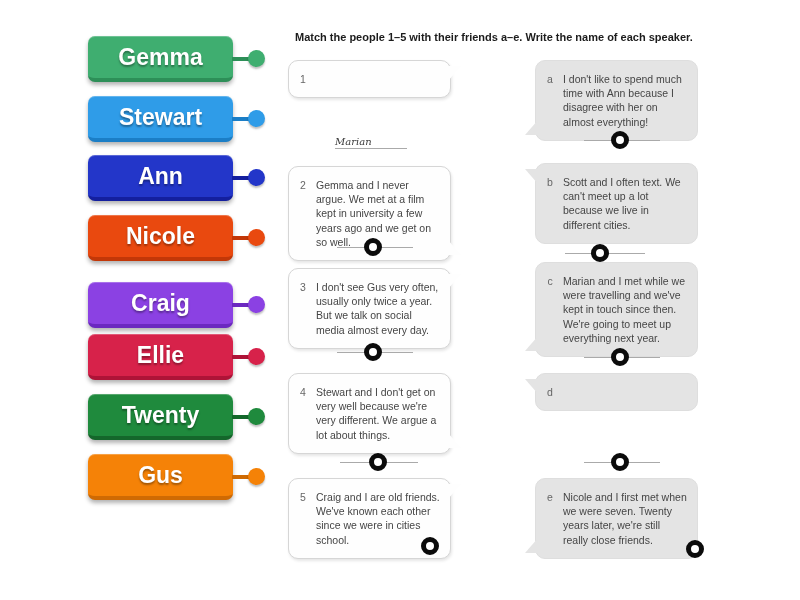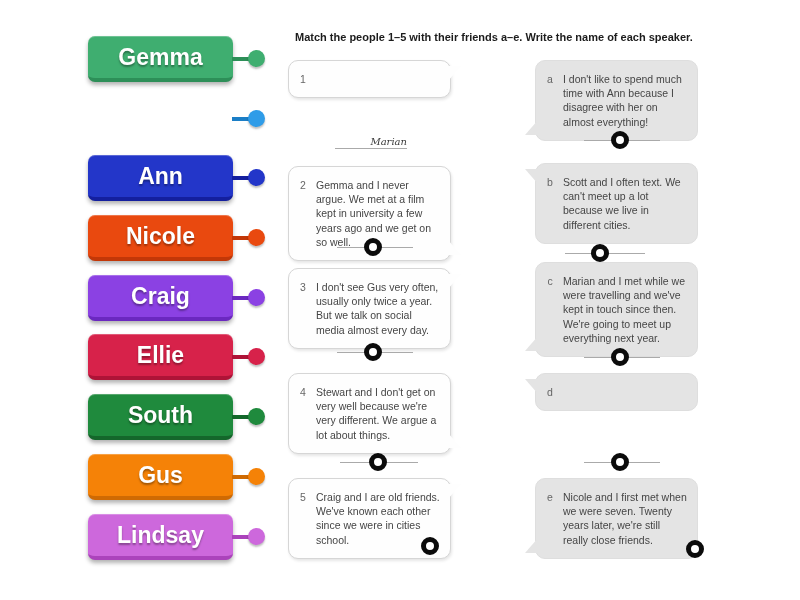--- a/index.html
+++ b/index.html
@@ -34,72 +34,68 @@
   .tail.br { right:-11px; bottom:5px; border-left:13px solid var(--bub); border-top:15px solid transparent; }
   .tail.bl { left:-11px; bottom:5px; border-right:13px solid var(--bub); border-top:15px solid transparent; }
   .tail.tl { left:-11px; top:5px;  border-right:13px solid var(--bub); border-bottom:15px solid transparent; }
   .bubble.white { --bub:#fefefe; }
   .bubble.gray  { --bub:#e4e4e4; }
 
   .ansline { position:absolute; height:1px; background:#aaa; }
   .dot { position:absolute; width:18px; height:18px; border-radius:50%;
     background:#fff; border:5px solid #0b0b0b; cursor:pointer; }
   .answer-text { position:absolute; font-family:"DejaVu Serif", serif; font-style:italic;
-    font-size:10px; color:#3a3a3a; text-align:right; cursor:pointer; }
+    font-size:10px; color:#3a3a3a; text-align:left; cursor:pointer; }
 </style>
 </head>
 <body>
 
 <div class="stage">
 
   <div class="instruction">Match the people 1–5 with their friends a–e. Write the name of each speaker.</div>
 
   <div class="name-wrap" style="top:36px">
     <div class="name-btn" style="--c: #3fae70; --d: #2d8f58;">Gemma</div>
     <div class="stub" style="--d: #2d8f58;"></div>
     <div class="node" style="--c: #3fae70;"></div>
   </div>
   <div class="name-wrap" style="top:96px">
+    <div class="name-btn" style="--c: #2f9ce8; --d: #1b7ec6;">Stewart</div>
     <div class="stub" style="--d: #1b7ec6;"></div>
     <div class="node" style="--c: #2f9ce8;"></div>
   </div>
   <div class="name-wrap" style="top:155px">
     <div class="name-btn" style="--c: #2336c9; --d: #141f9e;">Ann</div>
     <div class="stub" style="--d: #141f9e;"></div>
     <div class="node" style="--c: #2336c9;"></div>
   </div>
   <div class="name-wrap" style="top:215px">
     <div class="name-btn" style="--c: #e9490f; --d: #c23708;">Nicole</div>
     <div class="stub" style="--d: #c23708;"></div>
     <div class="node" style="--c: #e9490f;"></div>
   </div>
-  <div class="name-wrap" style="top:275px">
+  <div class="name-wrap" style="top:282px">
     <div class="name-btn" style="--c: #8b41e3; --d: #6b28c0;">Craig</div>
     <div class="stub" style="--d: #6b28c0;"></div>
     <div class="node" style="--c: #8b41e3;"></div>
   </div>
   <div class="name-wrap" style="top:334px">
     <div class="name-btn" style="--c: #d7224a; --d: #ae1337;">Ellie</div>
     <div class="stub" style="--d: #ae1337;"></div>
     <div class="node" style="--c: #d7224a;"></div>
   </div>
   <div class="name-wrap" style="top:394px">
-    <div class="name-btn" style="--c: #1f8a3d; --d: #14672b;">South</div>
+    <div class="name-btn" style="--c: #1f8a3d; --d: #14672b;">Twenty</div>
     <div class="stub" style="--d: #14672b;"></div>
     <div class="node" style="--c: #1f8a3d;"></div>
   </div>
   <div class="name-wrap" style="top:454px">
     <div class="name-btn" style="--c: #f58207; --d: #cf6a03;">Gus</div>
     <div class="stub" style="--d: #cf6a03;"></div>
     <div class="node" style="--c: #f58207;"></div>
-  </div>
-  <div class="name-wrap" style="top:514px">
-    <div class="name-btn" style="--c: #cd68dc; --d: #ab43bb;">Lindsay</div>
-    <div class="stub" style="--d: #ab43bb;"></div>
-    <div class="node" style="--c: #cd68dc;"></div>
   </div>
 
   <div class="bubble white" style="left:288px; top:60px;">
     <span class="tail tr"></span>
     <span class="lbl">1</span>
   </div>
   <div class="ansline" style="left:335px; top:148px; width:72px;"></div>
   <div class="answer-text" style="left:335px; top:136px; width:72px;">Marian</div>
 
   <div class="bubble white" style="left:288px; top:166px;">

